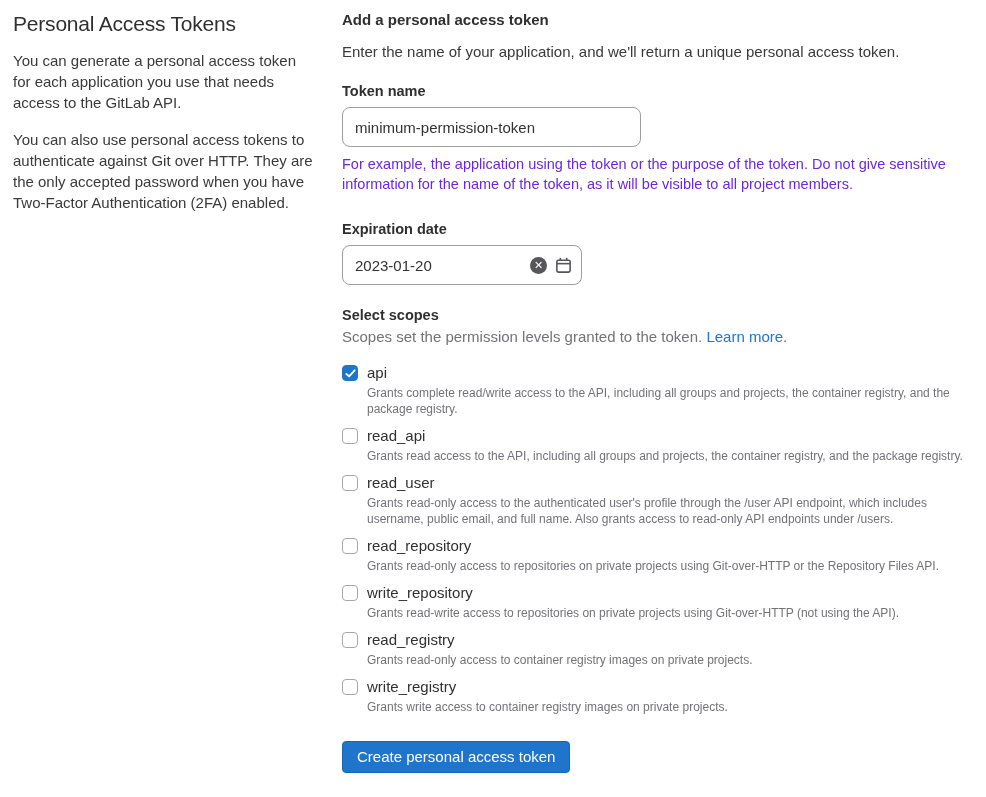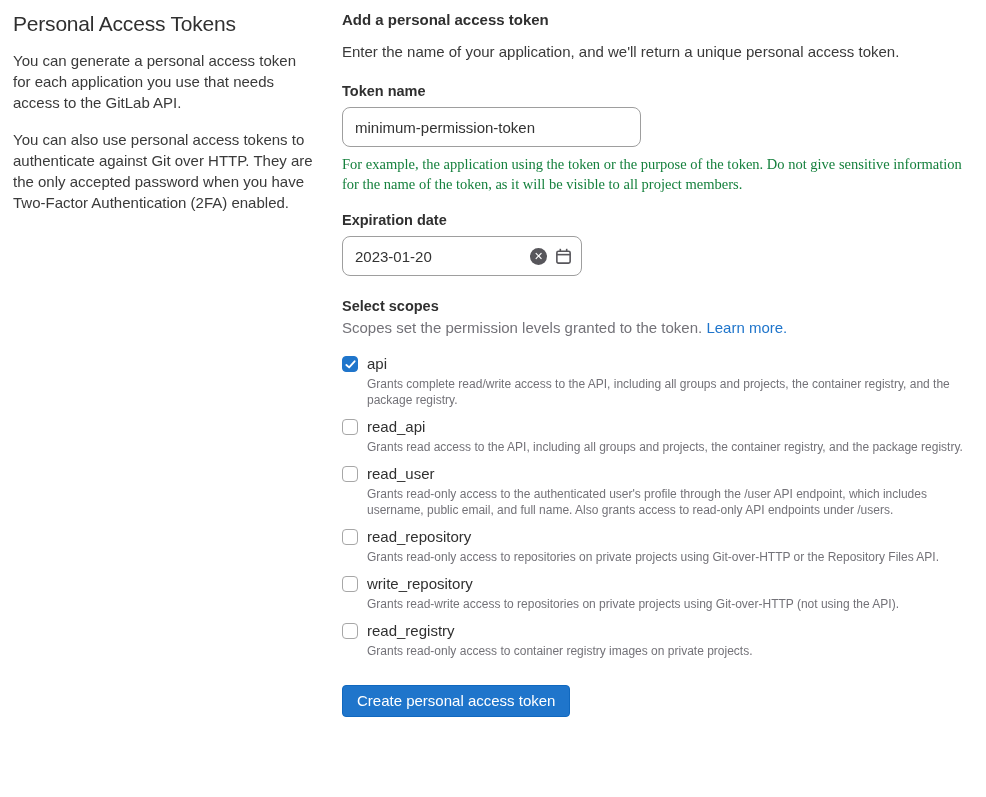--- a/index.html
+++ b/index.html
@@ -59,24 +59,23 @@
     width: 299px;
     padding: 0 12px;
     font-family: inherit;
     font-size: 15px;
     color: #333333;
     outline: none;
   }
   .help {
     font-size: 14.5px;
     line-height: 20px;
-    color: #15803d;
+    color: #6d28d9;
     margin-top: 7px;
-    margin-bottom: 18px;
-    font-family: Liberation Serif, serif;
+    margin-bottom: 27px;
   }
   .date-field {
     width: 240px;
     display: flex;
     align-items: center;
     padding-right: 9px;
     margin-bottom: 22px;
   }
   .date-input {
     flex: 1;
@@ -264,19 +263,28 @@
       <div class="scope-item">
         <span class="checkbox">
           
         </span>
         <div class="scope-text">
           <div class="scope-name">read_registry</div>
           <div class="scope-desc">Grants read-only access to container registry images on private projects.</div>
         </div>
       </div>
 
+      <div class="scope-item">
+        <span class="checkbox">
+          
+        </span>
+        <div class="scope-text">
+          <div class="scope-name">write_registry</div>
+          <div class="scope-desc">Grants write access to container registry images on private projects.</div>
+        </div>
+      </div>
 
     </div>
 
     <button class="submit-btn">Create personal access token</button>
   </main>
 
 </div>
 
 </body></html>

